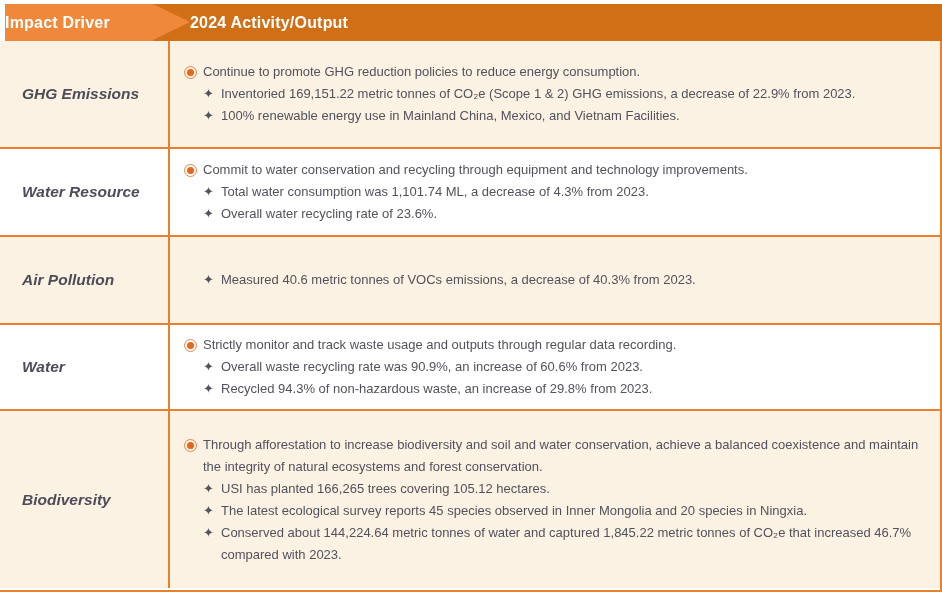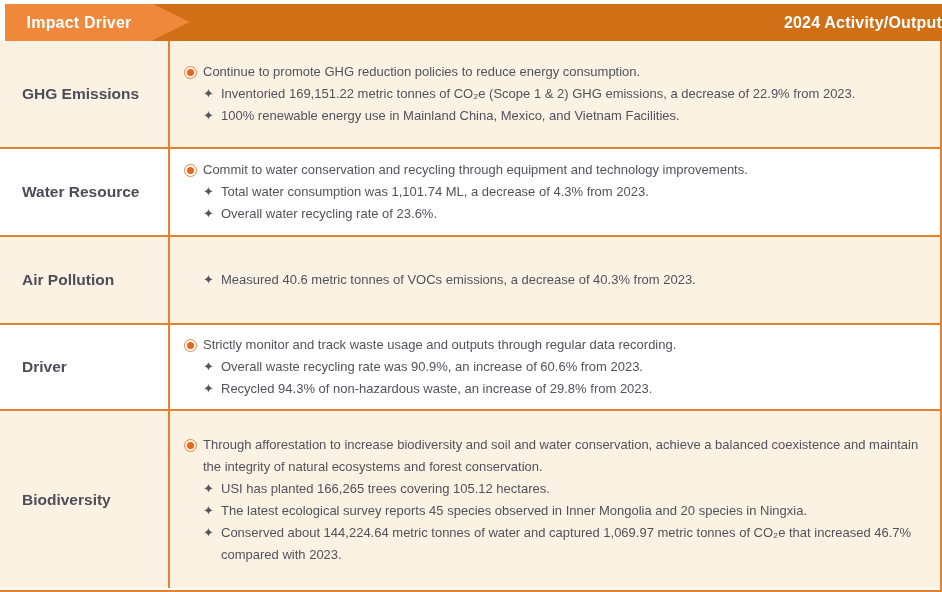--- a/index.html
+++ b/index.html
@@ -17,32 +17,32 @@
   .hdr {
     height: 37px; flex: none;
     display: flex; align-items: stretch;
     background: #D06F16;
     margin-left: 5px;
     position: relative;
   }
   .hdr-left {
     width: 148px; flex: none;
     background: #F0883B;
-    display: flex; align-items: center; justify-content: center;
+    display: flex; align-items: center; justify-content: flex-start;
     position: relative; z-index: 2;
   }
   .hdr-left .arrow {
     position: absolute; left: 148px; top: 0;
     width: 0; height: 0;
     border-top: 18.5px solid transparent;
     border-bottom: 18.5px solid transparent;
     border-left: 37px solid #F0883B;
   }
   .hdr-right {
-    flex: 1; display: flex; align-items: center; justify-content: flex-end;
+    flex: 1; display: flex; align-items: center; justify-content: flex-start;
     padding-left: 37px;
   }
   .hdr-text {
     color: #ffffff; font-weight: bold; font-size: 16px; letter-spacing: .2px;
   }
   
   .rows { flex: 1; display: flex; flex-direction: column; border-bottom: 2px solid #E8812E; border-right: 2px solid #E8812E; }
   .row { display: flex; flex: none; }
   .row + .row { border-top: 2px solid #E8812E; }
   .row.cream { background: #FCF2E3; }
@@ -52,21 +52,21 @@
   .row-3 { height: 88px; }
   .row-4 { height: 86px; }
   .row-5 { height: 179px; }
   .driver-cell {
     width: 170px; flex: none;
     border-right: 2px solid #E8812E;
     display: flex; align-items: center;
     padding-left: 22px;
   }
   .driver-label {
-    color: #4D4D57; font-weight: bold; font-size: 15.5px;
+    color: #4D4D57; font-weight: bold; font-size: 15.5px; font-style: italic;
   }
   .activity-cell {
     flex: 1;
     display: flex; flex-direction: column; justify-content: center;
     padding: 10px 18px 10px 14px;
   }
   .line { display: flex; align-items: flex-start; line-height: 22px; }
   .line.sub { margin-left: 19px; }
   .item-text { color: #52525C; font-size: 13px; flex: 1; }
   
@@ -152,21 +152,21 @@
       <div class="activity-cell">
         <div class="line sub">
           <span class="star-icon">✦</span>
           <span class="item-text">Measured 40.6 metric tonnes of VOCs emissions, a decrease of 40.3% from 2023.</span>
         </div>
       </div>
     </div>
 
     <div class="row row-4 white">
       <div class="driver-cell">
-        <span class="driver-label">Driver</span>
+        <span class="driver-label">Water</span>
       </div>
       <div class="activity-cell">
         <div class="line">
           <span class="dot-icon">
               <span class="inner"></span>
             </span>
           <span class="item-text">Strictly monitor and track waste usage and outputs through regular data recording.</span>
         </div>
         <div class="line sub">
           <span class="star-icon">✦</span>
@@ -193,19 +193,19 @@
         <div class="line sub">
           <span class="star-icon">✦</span>
           <span class="item-text">USI has planted 166,265 trees covering 105.12 hectares.</span>
         </div>
         <div class="line sub">
           <span class="star-icon">✦</span>
           <span class="item-text">The latest ecological survey reports 45 species observed in Inner Mongolia and 20 species in Ningxia.</span>
         </div>
         <div class="line sub">
           <span class="star-icon">✦</span>
-          <span class="item-text">Conserved about 144,224.64 metric tonnes of water and captured 1,069.97 metric tonnes of CO₂e that increased 46.7% compared with 2023.</span>
+          <span class="item-text">Conserved about 144,224.64 metric tonnes of water and captured 1,845.22 metric tonnes of CO₂e that increased 46.7% compared with 2023.</span>
         </div>
       </div>
     </div>
 
   </div>
 </div>
 
 </body></html>

